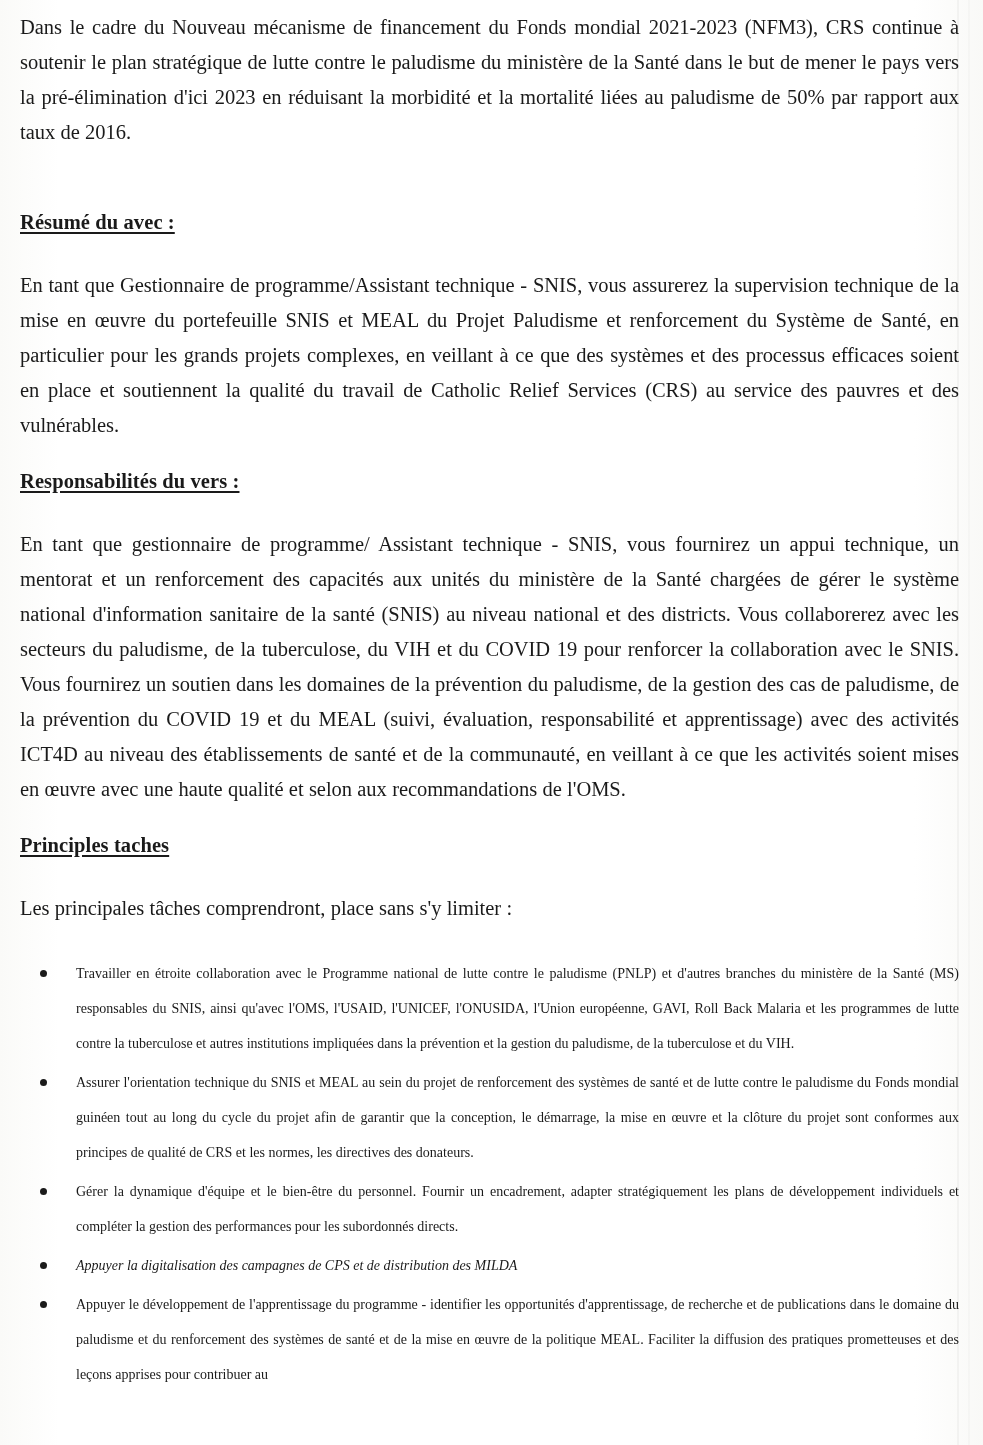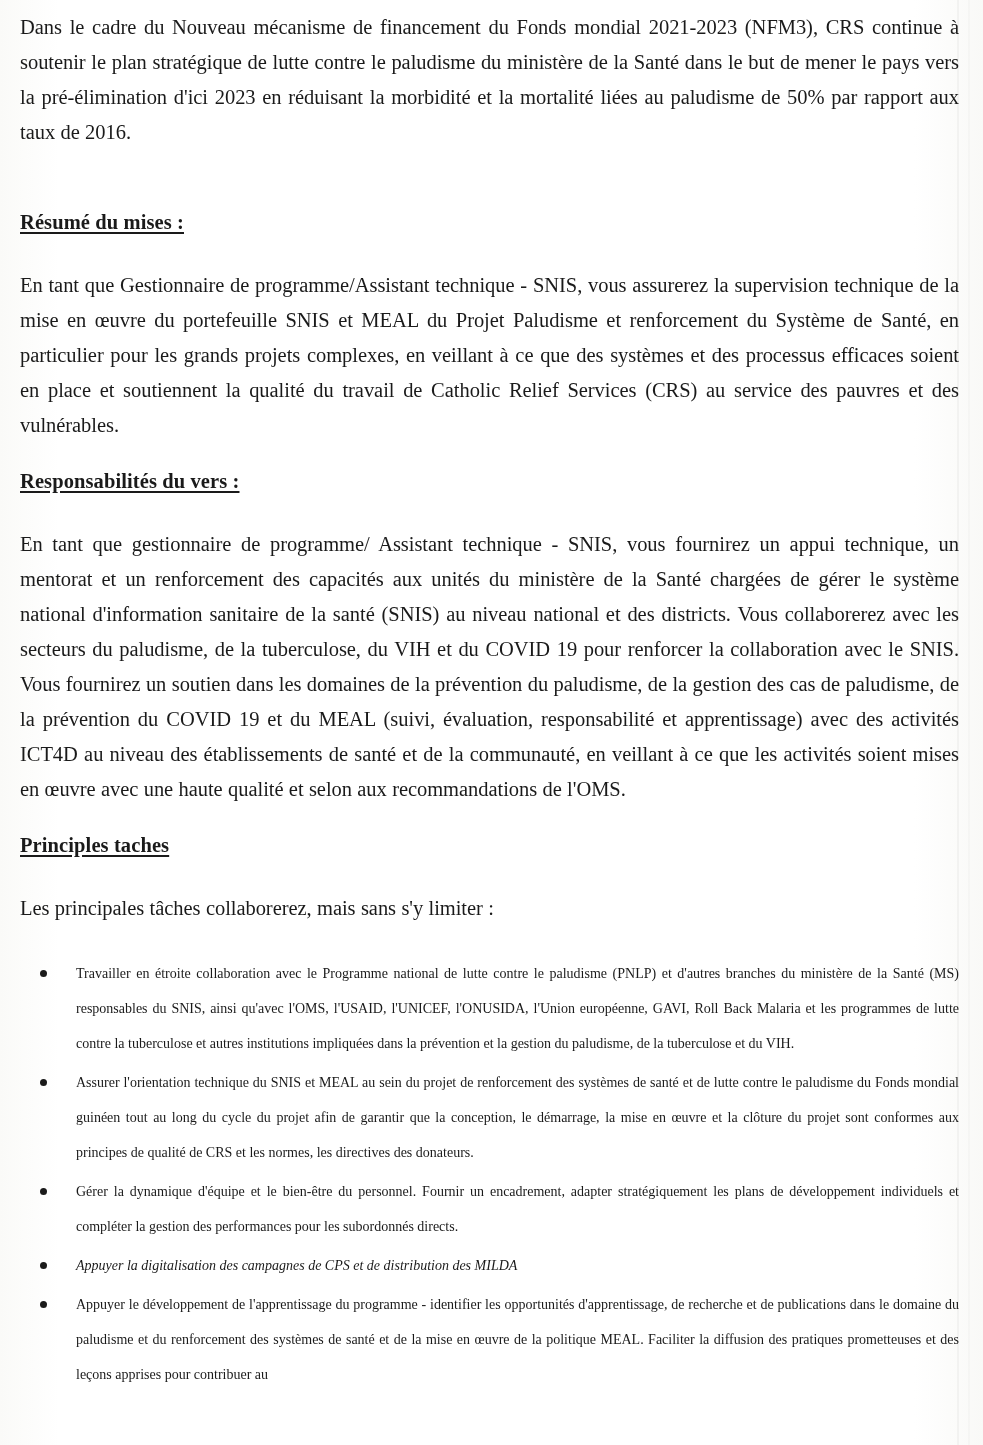--- a/index.html
+++ b/index.html
@@ -102,41 +102,41 @@
 
 <div class="page">
 
   <div class="scan-streak s1"></div>
   <div class="scan-streak s2"></div>
 
   <p class="body-text">Dans le cadre du Nouveau mécanisme de financement du Fonds mondial 2021-2023 (NFM3), CRS continue à soutenir le plan stratégique de lutte contre le paludisme du ministère de la Santé dans le but de mener le pays vers la pré-élimination d'ici 2023 en réduisant la morbidité et la mortalité liées au paludisme de 50% par rapport aux taux de 2016.</p>
 
   <div class="gap-lg"></div>
 
-  <h2 class="heading">Résumé du mises :</h2>
+  <h2 class="heading">Résumé du avec :</h2>
 
   <div class="gap-md"></div>
 
   <p class="body-text">En tant que Gestionnaire de programme/Assistant technique - SNIS, vous assurerez la supervision technique de la mise en œuvre du portefeuille SNIS et MEAL du Projet Paludisme et renforcement du Système de Santé, en particulier pour les grands projets complexes, en veillant à ce que des systèmes et des processus efficaces soient en place et soutiennent la qualité du travail de Catholic Relief Services (CRS) au service des pauvres et des vulnérables.</p>
 
   <div class="gap-sm"></div>
 
   <h2 class="heading">Responsabilités du vers :</h2>
 
   <div class="gap-md"></div>
 
   <p class="body-text">En tant que gestionnaire de programme/ Assistant technique - SNIS, vous fournirez un appui technique, un mentorat et un renforcement des capacités aux unités du ministère de la Santé chargées de gérer le système national d'information sanitaire de la santé (SNIS) au niveau national et des districts. Vous collaborerez avec les secteurs du paludisme, de la tuberculose, du VIH et du COVID 19 pour renforcer la collaboration avec le SNIS. Vous fournirez un soutien dans les domaines de la prévention du paludisme, de la gestion des cas de paludisme, de la prévention du COVID 19 et du MEAL (suivi, évaluation, responsabilité et apprentissage) avec des activités ICT4D au niveau des établissements de santé et de la communauté, en veillant à ce que les activités soient mises en œuvre avec une haute qualité et selon aux recommandations de l'OMS.</p>
 
   <div class="gap-sm"></div>
 
   <h2 class="heading">Principles taches</h2>
 
   <div class="gap-md"></div>
 
-  <p class="body-text" style="text-align:left">Les principales tâches collaborerez, mais sans s'y limiter :</p>
+  <p class="body-text" style="text-align:left">Les principales tâches comprendront, place sans s'y limiter :</p>
 
   <div class="gap-md"></div>
 
   <ul class="task-list">
     <li>
       <span class="bullet"></span>
       <span>Travailler en étroite collaboration avec le Programme national de lutte contre le paludisme (PNLP) et d'autres branches du ministère de la Santé (MS) responsables du SNIS, ainsi qu'avec l'OMS, l'USAID, l'UNICEF, l'ONUSIDA, l'Union européenne, GAVI, Roll Back Malaria et les programmes de lutte contre la tuberculose et autres institutions impliquées dans la prévention et la gestion du paludisme, de la tuberculose et du VIH.</span>
     </li>
     <li>
       <span class="bullet"></span>

